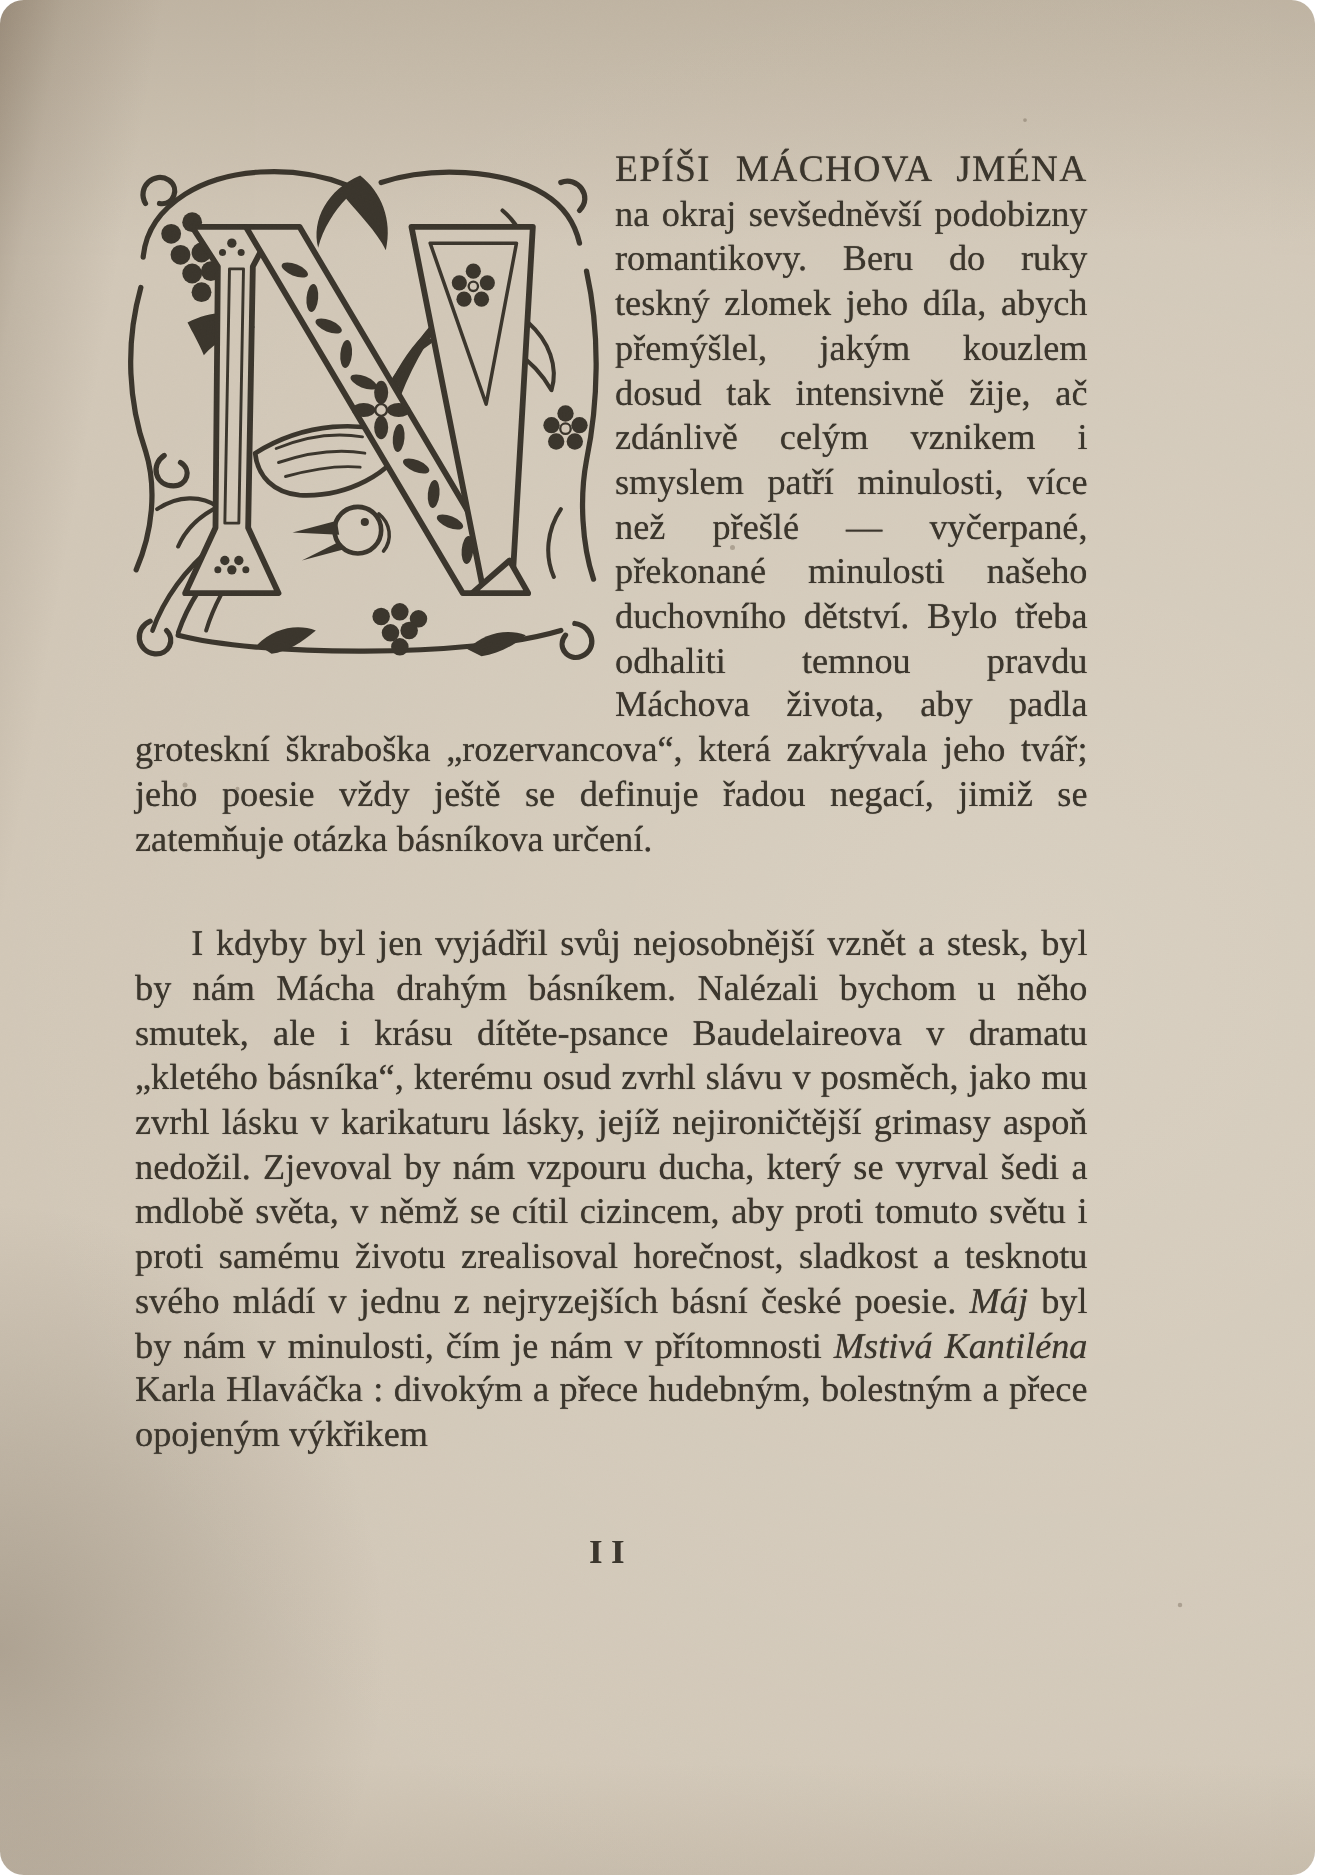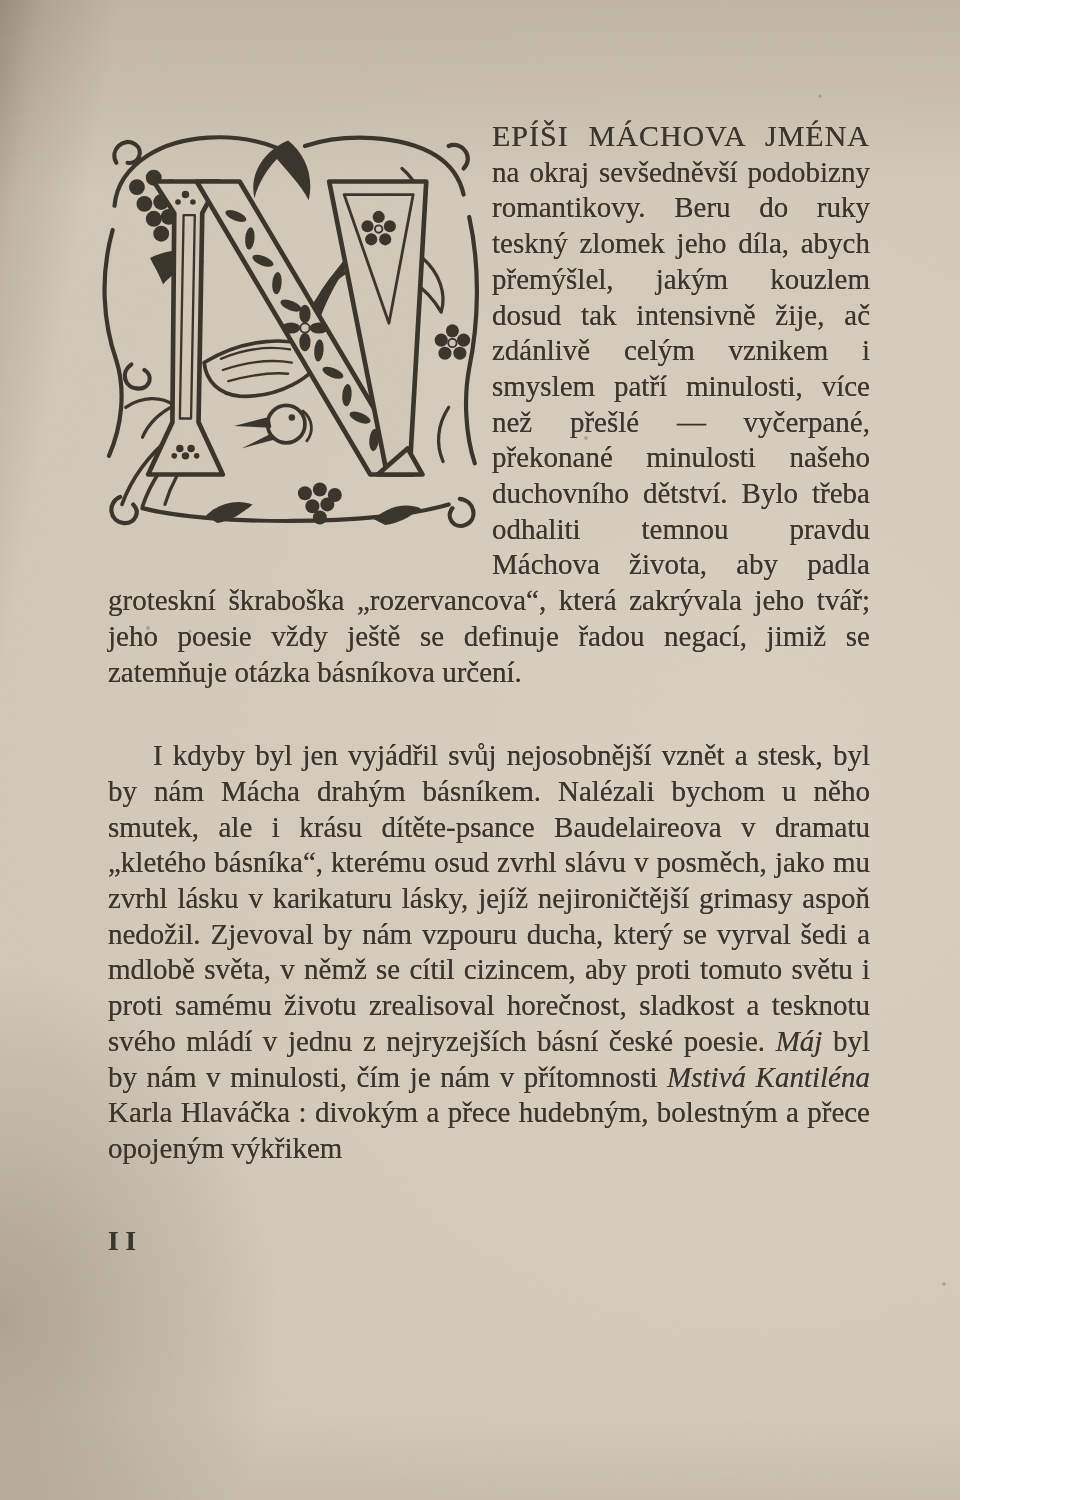--- a/index.html
+++ b/index.html
@@ -1,27 +1,28 @@
 <!DOCTYPE html>
 <html lang="cs"><head>
 <meta charset="utf-8">
 <style>
   html,body{margin:0;padding:0;}
   .page{
     position:relative;
-    width:960px;height:1500px;
+    width:1052px;height:1500px;
     overflow:hidden;
     background-color:#d2c8b8;
     background-image:
       linear-gradient(100deg, rgba(86,68,50,0.36) 0%, rgba(86,68,50,0.14) 4%, rgba(86,68,50,0) 10%),
       radial-gradient(42% 34% at 0% 88%, rgba(70,55,40,0.26), rgba(70,55,40,0) 70%),
       linear-gradient(to bottom, rgba(110,92,68,0.18) 0%, rgba(110,92,68,0) 13%),
       linear-gradient(to top, rgba(110,92,68,0.10) 0%, rgba(110,92,68,0) 6%),
       radial-gradient(130% 90% at 78% 52%, rgba(255,252,244,0.16), rgba(255,252,244,0) 62%);
     font-family:"Liberation Serif","DejaVu Serif",serif;
+    border-radius:19px;
   }
   .texture{position:absolute;inset:0;pointer-events:none;opacity:.55;}
   .text-block{
     position:absolute;left:108px;top:118px;width:762px;
     color:#3a352c;
     font-size:29px;line-height:35.7px;
     text-align:justify;
     text-shadow:0 0 0.6px rgba(58,53,44,0.85);
   }
   .text-block p{margin:0;padding:0;hyphens:none;}
@@ -30,21 +31,21 @@
     float:left;width:392px;height:420px;
     margin:0 6px 10px -14px;
   }
   .dropcap-figure svg{width:100%;height:100%;display:block;}
   .opening-caps{
     font-size:30px;letter-spacing:1px;white-space:nowrap;
   }
   .book-title{font-style:italic;}
   .folio{
     position:absolute;left:108px;top:1226px;width:762px;
-    text-align:left;color:#3a352c;
+    text-align:center;color:#3a352c;
     font-size:27px;font-weight:bold;letter-spacing:7px;
     text-shadow:0 0 0.5px rgba(58,53,44,0.85);
   }
 </style>
 </head>
 <body>
 
 <div class="page">
 
   <div class="text-block">

